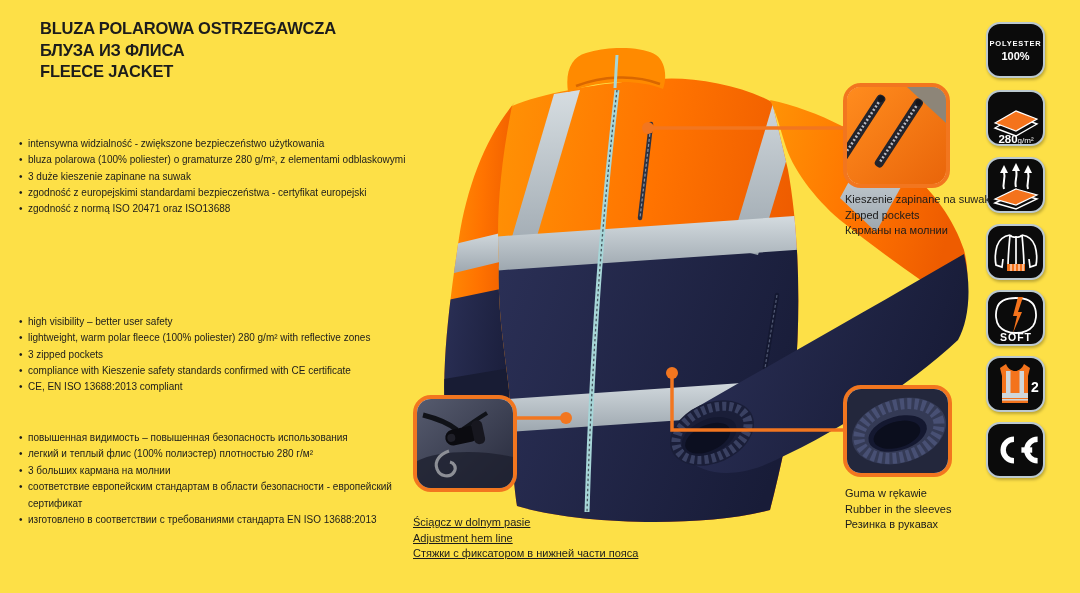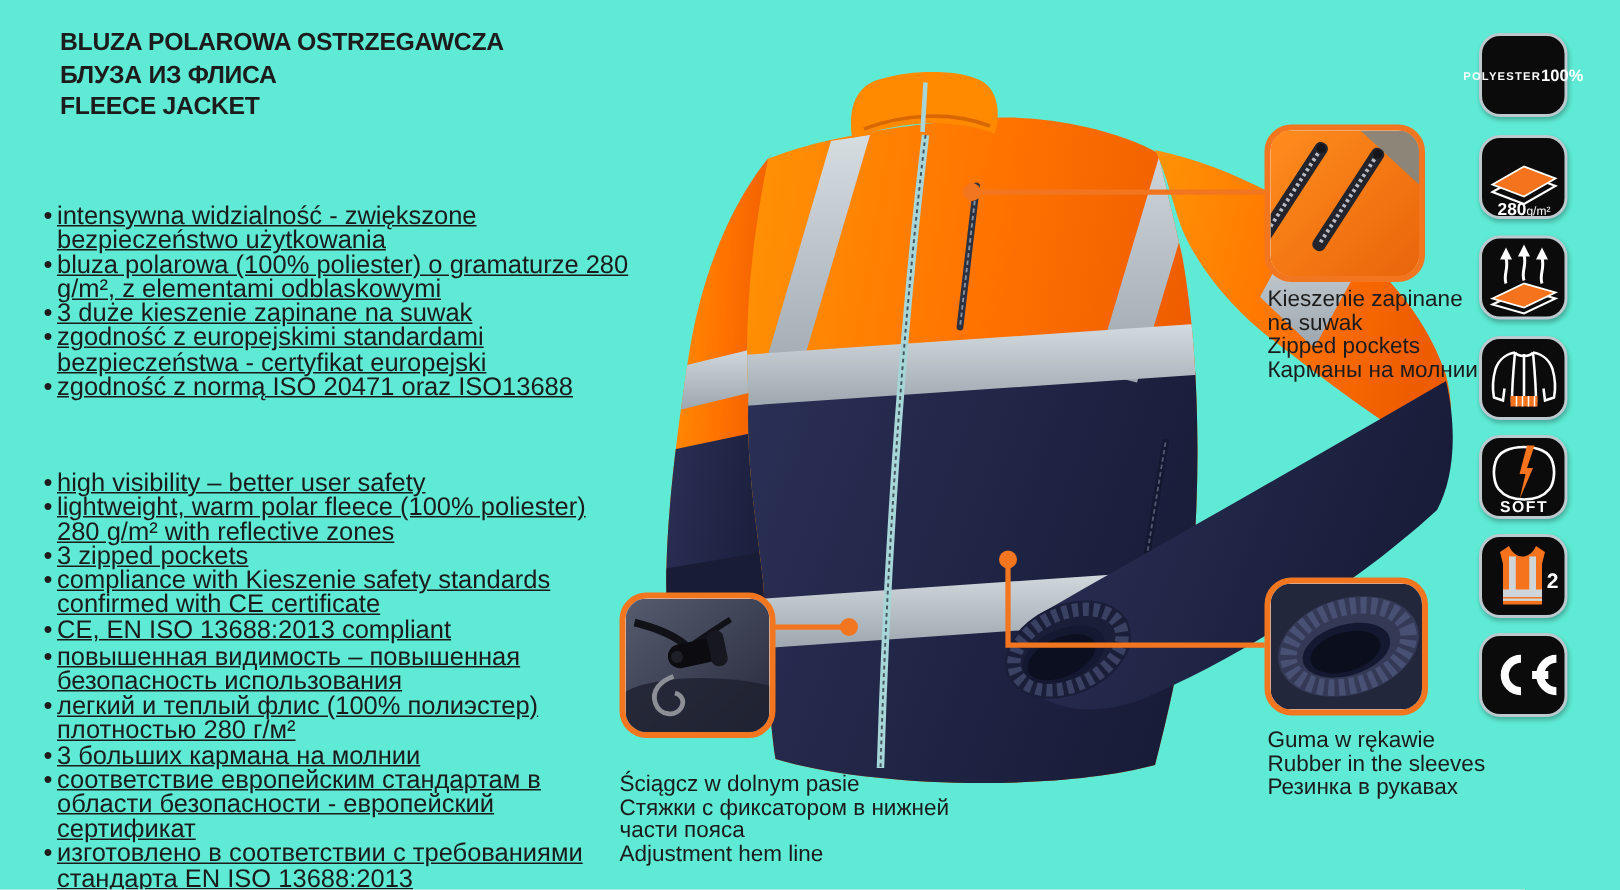--- a/index.html
+++ b/index.html
@@ -1,45 +1,45 @@
 <!DOCTYPE html>
 <html><head>
 <meta charset="utf-8">
 <style>
   html,body{margin:0;padding:0;background:#e8e8e8;}
-  .page{position:relative;width:1080px;height:593px;background:#5eead4;overflow:hidden;
+  .page{position:relative;width:1080px;height:593px;background:#fde047;overflow:hidden;
         font-family:"Liberation Sans", sans-serif;color:#1a1a1a;margin:0 auto;}
   
   .title{position:absolute;left:40px;top:18px;font-size:16.5px;font-weight:bold;
          line-height:21.5px;letter-spacing:-0.2px;color:#1c1c1c;}
-  ul.features{position:absolute;left:29px;margin:0;padding:0;list-style:none;
-              font-size:17px;line-height:16.3px;color:#1b1b1b;text-decoration:underline;}
+  ul.features{position:absolute;left:19px;margin:0;padding:0;list-style:none;
+              font-size:10px;line-height:16.3px;color:#1b1b1b;}
   ul.features li{position:relative;padding-left:9px;}
   ul.features li::before{content:"•";position:absolute;left:0;top:0;}
   #list-pl{top:136px;width:392px;}
   #list-en{top:282px;width:375px;margin-top:32px;}
   #list-ru{top:430px;width:374px;line-height:16.4px;}
   
   .jacket{position:absolute;left:420px;top:48px;z-index:1;}
   
   .overlay{position:absolute;left:0;top:0;z-index:2;pointer-events:none;}
   
   .callout{position:absolute;z-index:3;border:4px solid #f2761f;border-radius:18px;
            overflow:hidden;background:#fff;box-sizing:border-box;}
   #co-zip{left:843px;top:83px;width:107px;height:105px;}
   #co-hem{left:413px;top:395px;width:104px;height:97px;}
   #co-cuff{left:843px;top:385px;width:109px;height:92px;}
-  .co-text{position:absolute;z-index:3;font-size:15px;line-height:15.5px;color:#1b1b1b;}
+  .co-text{position:absolute;z-index:3;font-size:11px;line-height:15.5px;color:#1b1b1b;}
   #txt-zip{left:845px;top:192px;width:150px;}
-  #txt-hem{left:413px;top:515px;width:260px;}
+  #txt-hem{left:413px;top:515px;width:260px;text-decoration:underline;}
   #txt-cuff{left:845px;top:486px;width:150px;}
   
   .tile{position:absolute;left:986px;width:59px;height:56px;background:#0b0b0b;
         border:2px solid #bcc9cf;border-radius:14px;box-sizing:border-box;z-index:2;
-        display:flex;flex-direction:row;align-items:center;justify-content:center;
+        display:flex;flex-direction:column;align-items:center;justify-content:center;
         color:#fff;box-shadow:1px 2px 3px rgba(0,0,0,0.25);}
   .tile svg{display:block;}
   .t-poly-l1{font-size:7.5px;letter-spacing:0.8px;font-weight:bold;}
   .t-poly-l2{font-size:11px;font-weight:bold;margin-top:2px;}
 </style>
 </head>
 <body>
 
 <div class="page">
 
@@ -211,22 +211,22 @@
           <rect x="28" y="28" width="34" height="16" rx="8" fill="#0b0b10"></rect>
           <rect x="56" y="24" width="11" height="24" rx="5" fill="#17171f"></rect>
           <circle cx="34" cy="36" r="4" fill="#1f1f28"></circle>
         </g>
       </g>
       <path d="M32,52 c-9,3 -15,10 -12,18 c3,8 13,9 17,3 c3,-5 0,-9 -4,-10" stroke="#8d8f96" stroke-width="3.2" fill="none"></path>
     </svg>
   </div>
   <div class="co-text" id="txt-hem">
     <div>Ściągcz w dolnym pasie</div>
+    <div>Adjustment hem line</div>
     <div>Стяжки с фиксатором в нижней части пояса</div>
-    <div>Adjustment hem line</div>
   </div>
 
   <div class="callout" id="co-cuff">
     <svg width="101" height="84" viewBox="0 0 101 84">
       <rect width="101" height="84" fill="#23273c"></rect>
       <g transform="rotate(-16 52 42)">
         <ellipse cx="52" cy="42" rx="48" ry="32" fill="#343a55"></ellipse>
         <ellipse cx="52" cy="42" rx="41" ry="26" fill="none" stroke="#485074" stroke-width="11" stroke-dasharray="4 3"></ellipse>
         <ellipse cx="50" cy="44" rx="30" ry="17" fill="#141830"></ellipse>
         <ellipse cx="49" cy="45" rx="24" ry="13" fill="#0b0e1d"></ellipse>

